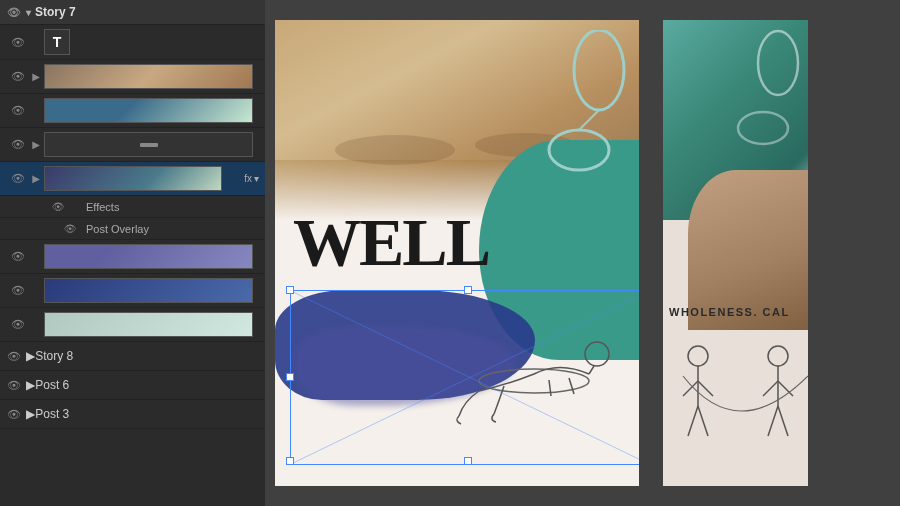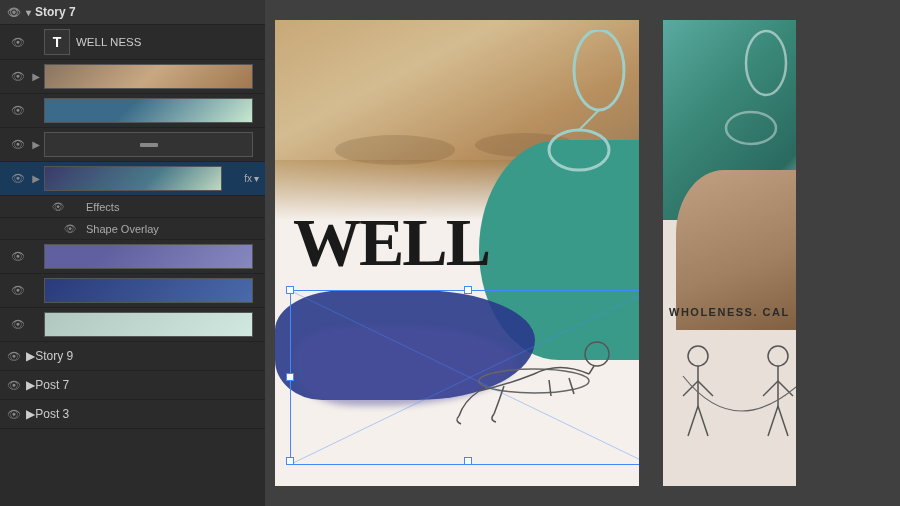--- a/index.html
+++ b/index.html
@@ -261,21 +261,21 @@
       position: absolute;
       width: 8px;
       height: 8px;
       background: #fff;
       border: 1.5px solid #4488ff;
       z-index: 11;
     }
 
     
     .right-panel-content {
-      width: 133px;
+      width: 145px;
       height: 466px;
       position: relative;
       background: #e8e0d8;
       overflow: hidden;
     }
     .rp-teal {
       position: absolute;
       top: 0; left: 0;
       width: 100%; height: 200px;
       background: linear-gradient(135deg, #5aaaa0 0%, #3a8878 40%, #2a6a60 80%, #c0d8d0 100%);
@@ -298,21 +298,20 @@
   <div class="layer-group-header">
     <span class="visibility-eye">👁</span>
     <span class="chevron">▾</span>
     <span>Story 7</span>
   </div>
 
   <div class="layer-item">
     <span class="visibility-eye">👁</span>
     <span class="layer-expand"></span>
     <div class="layer-thumb" style="background:#333; color:#fff; font-size:14px; font-weight:bold; justify-content:center;">T</div>
-    <span class="layer-label">WELL NESS</span>
   </div>
 
   <div class="layer-item">
     <span class="visibility-eye">👁</span>
     <span class="layer-expand">▶</span>
     <div class="layer-thumb thumb-img-yoga"></div>
     <span class="layer-label">AdobeStock_159057041</span>
   </div>
 
   <div class="layer-item">
@@ -342,21 +341,21 @@
     <span style="font-size:10px; color:#aaa; margin-left:2px;">▾</span>
   </div>
 
   <div class="layer-item effects-row">
     <span class="visibility-eye" style="font-size:10px;">👁</span>
     <span style="margin-left:16px;">Effects</span>
   </div>
 
   <div class="layer-item sub-effects-row">
     <span class="visibility-eye" style="font-size:10px;">👁</span>
-    <span style="margin-left:4px;">Shape Overlay</span>
+    <span style="margin-left:4px;">Post Overlay</span>
   </div>
 
   <div class="layer-item">
     <span class="visibility-eye">👁</span>
     <span class="layer-expand"></span>
     <div class="layer-thumb thumb-watercolor"></div>
     <span class="layer-label">Watercolor</span>
   </div>
 
   <div class="layer-item">
@@ -369,27 +368,27 @@
   <div class="layer-item">
     <span class="visibility-eye">👁</span>
     <span class="layer-expand"></span>
     <div class="layer-thumb thumb-bg"></div>
     <span class="layer-label">Background Color</span>
   </div>
 
   <div class="story-row">
     <span class="visibility-eye">👁</span>
     <span class="chevron">▶</span>
-    <span>Story 9</span>
+    <span>Story 8</span>
   </div>
 
   <div class="story-row">
     <span class="visibility-eye">👁</span>
     <span class="chevron">▶</span>
-    <span>Post 7</span>
+    <span>Post 6</span>
   </div>
 
   <div class="story-row">
     <span class="visibility-eye">👁</span>
     <span class="chevron">▶</span>
     <span>Post 3</span>
   </div>
 
 </div>
 

